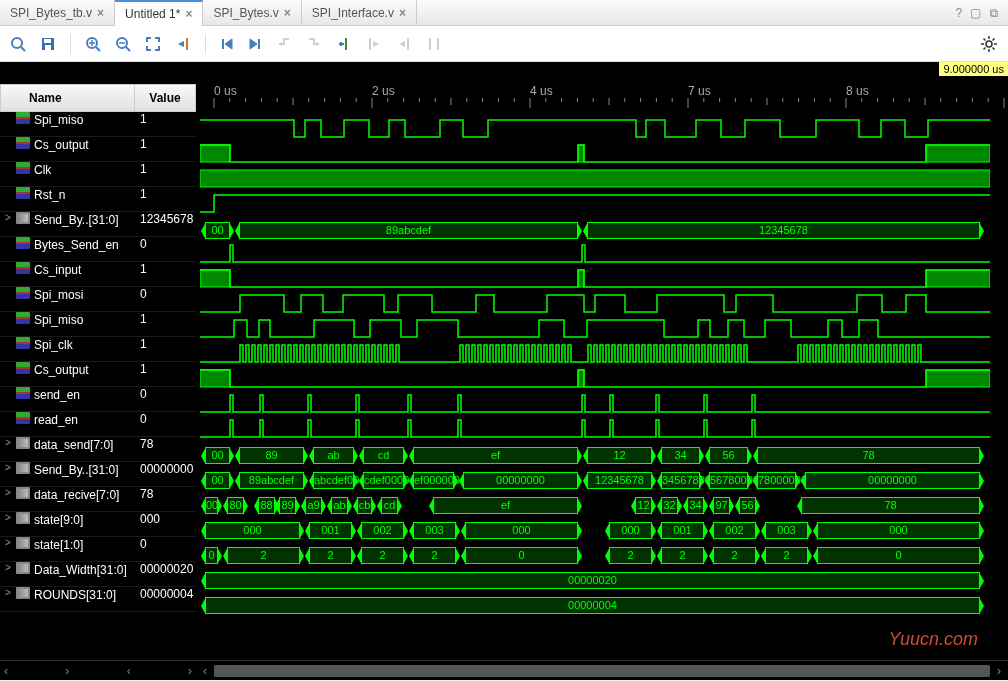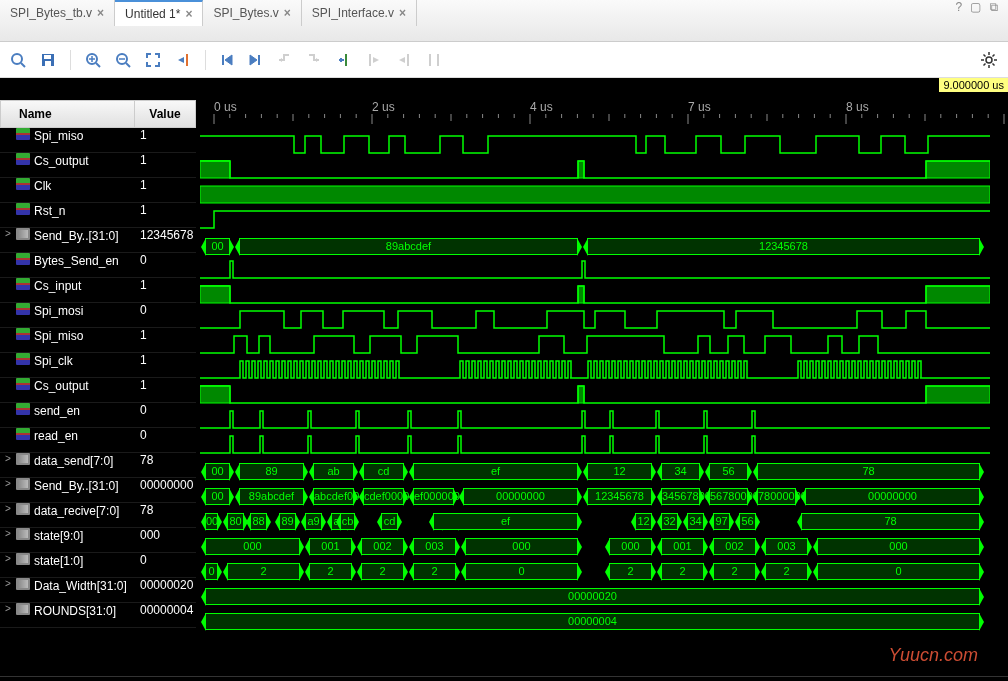--- a/index.html
+++ b/index.html
@@ -1,30 +1,30 @@
 <!DOCTYPE html>
 <html><head>
 <meta charset="utf-8">
 <style>
 * { margin:0; padding:0; box-sizing:border-box; font-family:Arial,sans-serif; font-size:12px; }
 body { width:1008px; height:681px; background:#f0f0f0; overflow:hidden; position:relative; }
-.tabs { height:42px; background:linear-gradient(#fafafa,#e8e8e8); display:flex; border-bottom:1px solid #ccc; align-items:flex-start; }
+.tabs { height:26px; background:linear-gradient(#fafafa,#e8e8e8); display:flex; border-bottom:1px solid #ccc; align-items:center; }
 .tab { padding:4px 10px; height:26px; display:flex; align-items:center; gap:5px; border-right:1px solid #ccc; color:#555; cursor:pointer; }
 .tab.active { background:#fff; border-top:2px solid #4a90d9; color:#333; }
 .tab-close { color:#888; font-weight:bold; cursor:pointer; }
 .tab-icons { margin-left:auto; display:flex; gap:8px; padding-right:10px; color:#888; }
 .toolbar { height:36px; background:#fff; display:flex; align-items:center; padding:0 10px; gap:14px; border-bottom:1px solid #ddd; }
 .tbtn { cursor:pointer; display:flex; align-items:center; color:#4a7dc0; }
 .tbtn.blue svg { stroke:#4a7dc0; fill:none; }
 .sep { width:1px; height:20px; background:#ddd; }
 .gear { margin-left:auto; color:#333; }
 .workspace { display:flex; height:618px; background:#000; }
 .sigpanel { width:196px; background:#000; display:flex; flex-direction:column; }
 .sighead { display:flex; background:linear-gradient(#f8f8f8,#e0e0e0); height:28px; border:1px solid #ccc; }
-.namehead { width:134px; padding:6px 18px; font-weight:bold; border-right:1px solid #ccc; }
+.namehead { width:134px; padding:6px 28px; font-weight:bold; border-right:1px solid #ccc; }
 .valhead { flex:1; padding:6px 10px; font-weight:bold; text-align:center; }
 .sigrows { flex:1; overflow:hidden; }
 .sigrow { display:flex; height:25px; align-items:flex-start; color:#fff; border-bottom:1px solid #1a1a1a; }
 .exp { width:16px; text-align:center; color:#999; cursor:pointer; font-size:10px; }
 .sigicon { width:14px; height:12px; margin-right:4px; display:inline-block; }
 .sigicon.sc { background:linear-gradient(to bottom,#3a3 40%,#a33 40%,#a33 60%,#33a 60%); border-radius:1px; }
 .sigicon.bus { background:#888; border-radius:1px; position:relative; }
 .sigicon.bus::after { content:""; position:absolute; inset:2px; background:linear-gradient(to right,#888,#bbb); }
 .signame { width:118px; white-space:nowrap; overflow:hidden; }
 .sigval { flex:1; padding-left:6px; white-space:nowrap; overflow:hidden; }
@@ -453,33 +453,33 @@
             <div class="bv">00000000</div>
           </div>
         </div>
         <div class="busrow">
           <div class="bus-shape" style="left: 5px; width: 13px;">
             <div class="bv">00</div>
           </div>
           <div class="bus-shape" style="left: 27px; width: 17px;">
             <div class="bv">80</div>
           </div>
-          <div class="bus-shape" style="left: 50px; width: 17px;">
+          <div class="bus-shape" style="left: 58px; width: 17px;">
             <div class="bv">88</div>
           </div>
           <div class="bus-shape" style="left: 79px; width: 17px;">
             <div class="bv">89</div>
           </div>
           <div class="bus-shape" style="left: 105px; width: 17px;">
             <div class="bv">a9</div>
           </div>
           <div class="bus-shape" style="left: 131px; width: 17px;">
             <div class="bv">ab</div>
           </div>
-          <div class="bus-shape" style="left: 140px; width: 15px;">
+          <div class="bus-shape" style="left: 157px; width: 15px;">
             <div class="bv">cb</div>
           </div>
           <div class="bus-shape" style="left: 181px; width: 17px;">
             <div class="bv">cd</div>
           </div>
           <div class="bus-shape" style="left: 198px; width: 17px; margin-left: 44px;">
             <div class="bv">ed</div>
           </div>
           <div class="bus-shape" style="left: 233px; width: 145px;">
             <div class="bv">ef</div>

